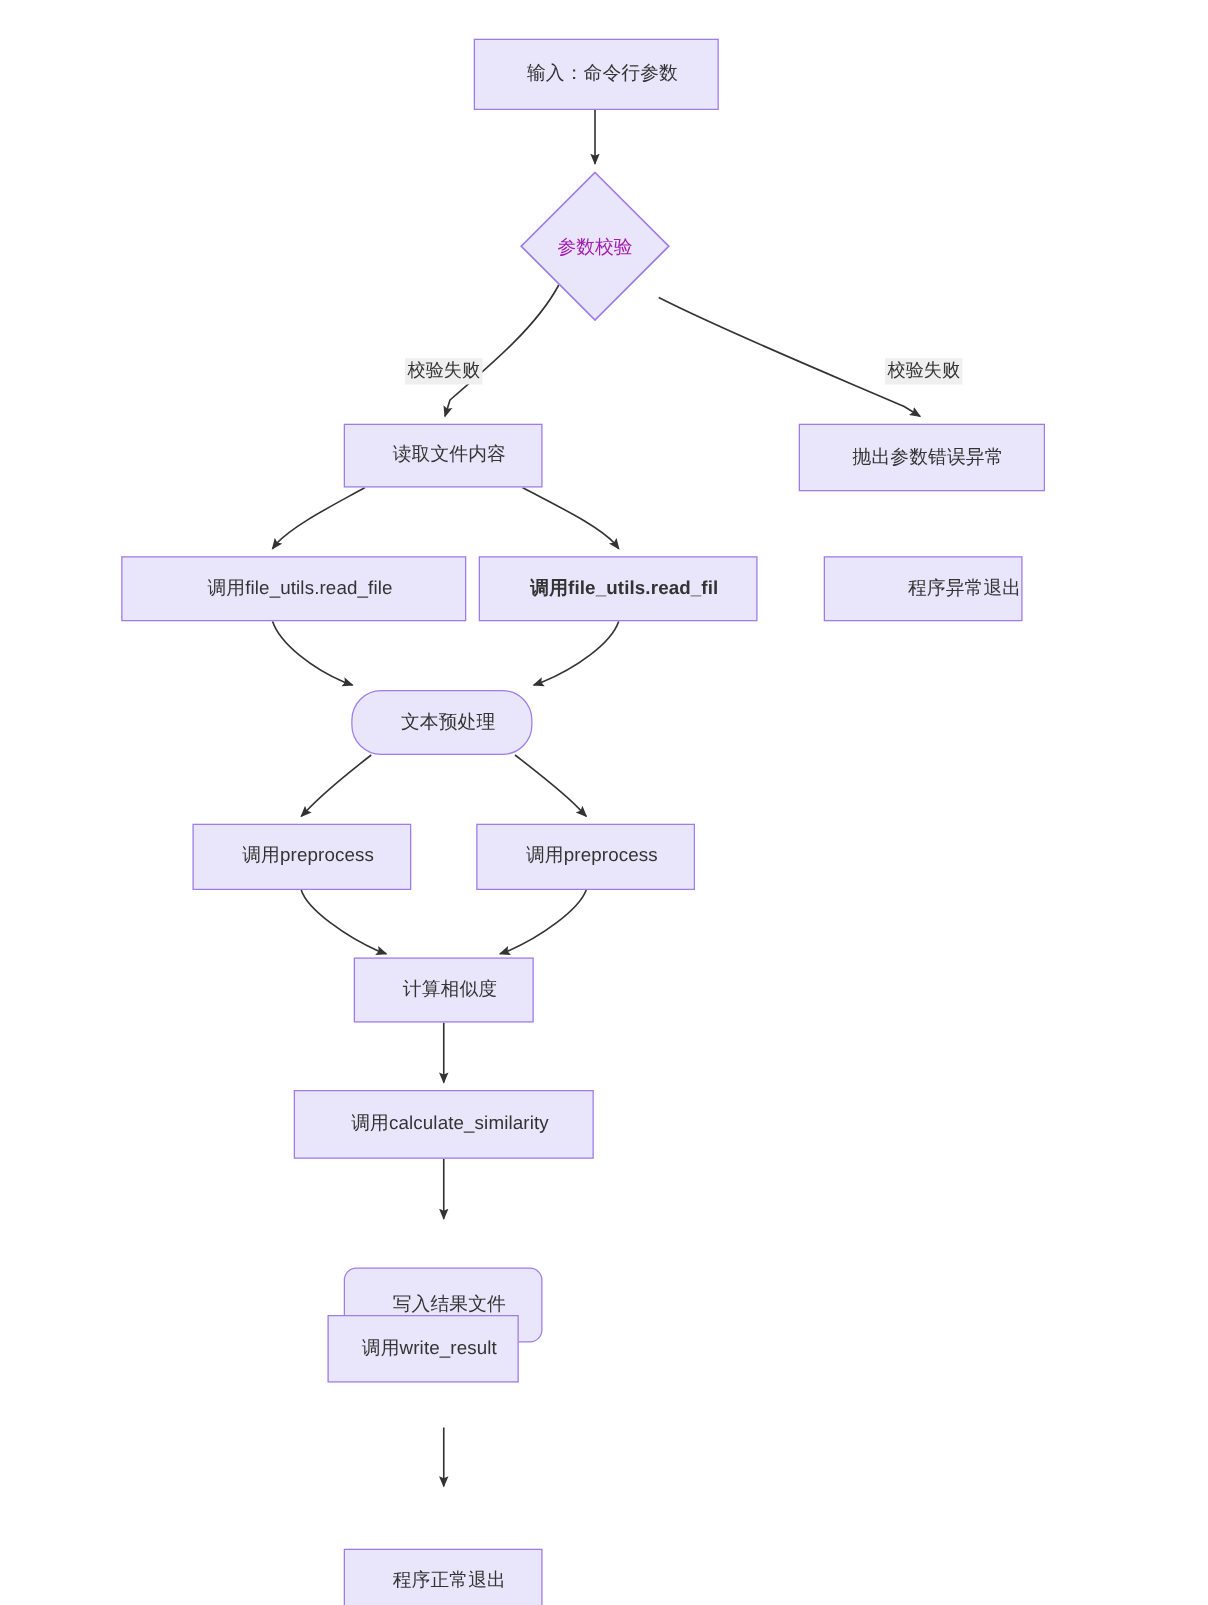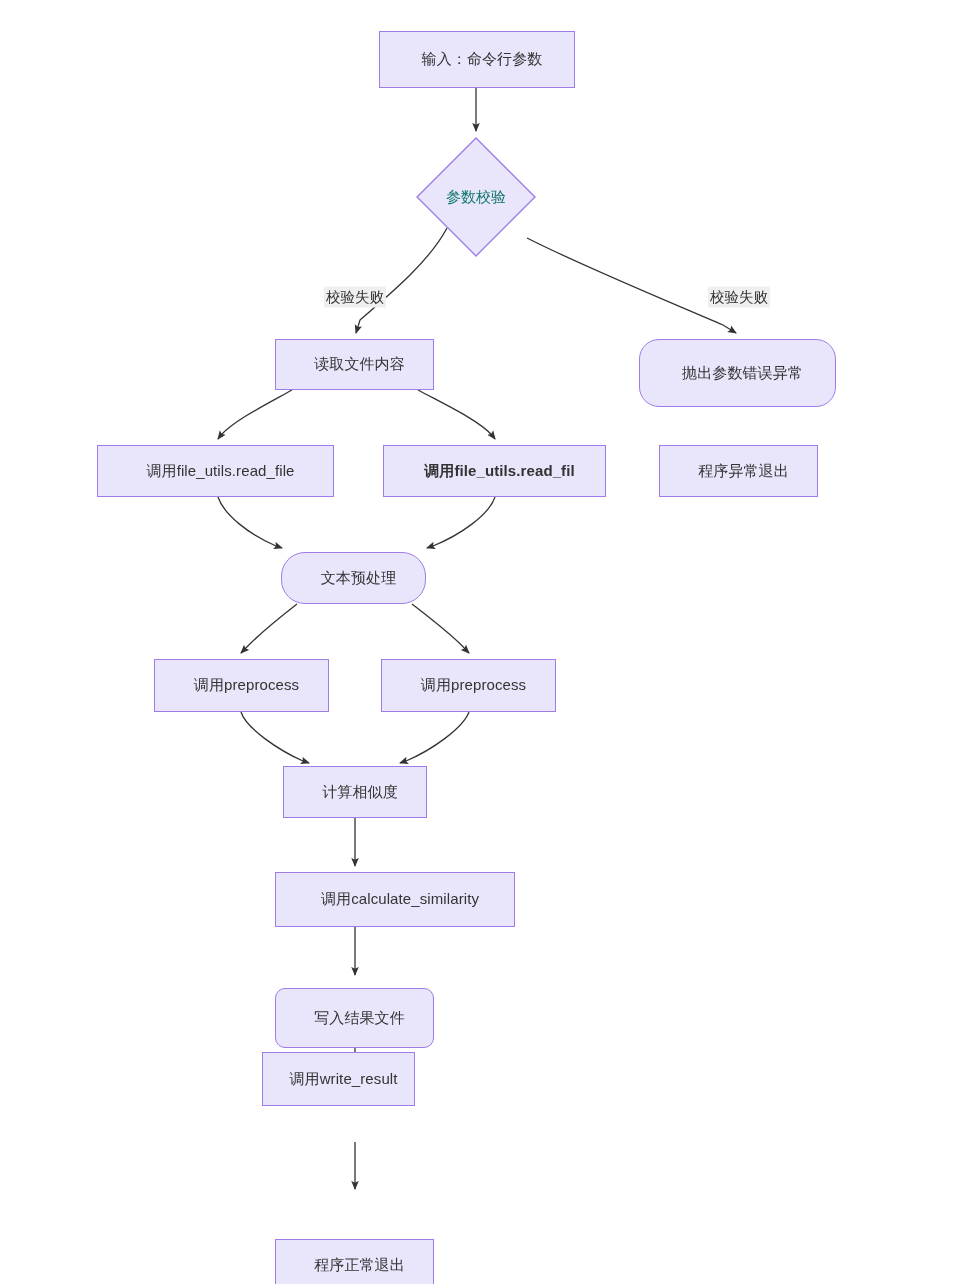--- a/index.html
+++ b/index.html
@@ -52,21 +52,21 @@
   }
   .node-diamond .diamond-shape {
     position: absolute;
     top: 0; left: 0;
     width: 100%;
     height: 100%;
   }
   .node-diamond .diamond-label {
     position: relative;
     z-index: 2;
-    color: #0f766e;
+    color: #a21caf;
     font-size: 15px;
     white-space: nowrap;
   }
   .edge-label {
     position: absolute;
     background: #efefef;
     color: #333333;
     font-size: 14.5px;
     padding: 1px 2px;
     white-space: nowrap;
@@ -110,48 +110,48 @@
       </div>
       <div class="node-diamond" style="left: 416px; top: 137px; width: 120px; height: 120px;">
         <svg class="diamond-shape" viewBox="0 0 120 120" preserveAspectRatio="none">
           <polygon points="60,1 119,60 60,119 1,60" fill="#e9e6fb" stroke="#9f7ce8" stroke-width="1.4"></polygon>
         </svg>
         <span class="diamond-label">参数校验</span>
       </div>
       <div class="node" style="left: 275px; top: 339px; width: 159px; height: 51px;">
         <span>读取文件内容</span>
       </div>
-      <div class="node" style="left: 97px; top: 445px; width: 237px; height: 52px;">
+      <div class="node" style="left: 97px; top: 445px; width: 276px; height: 52px;">
         <span>调用file_utils.read_file</span>
       </div>
       <div class="node" style="left: 383px; top: 445px; width: 223px; height: 52px; font-weight: bold;">
         <span>调用file_utils.read_fil</span>
       </div>
-      <div class="node" style="left: 639px; top: 339px; width: 197px; height: 68px; border-radius: 20px;">
+      <div class="node" style="left: 639px; top: 339px; width: 197px; height: 54px;">
         <span>抛出参数错误异常</span>
       </div>
-      <div class="node" style="left: 659px; top: 445px; width: 159px; height: 52px;">
+      <div class="node" style="left: 659px; top: 445px; width: 159px; height: 52px; justify-content: flex-end;">
         <span>程序异常退出</span>
       </div>
       <div class="node" style="left: 281px; top: 552px; width: 145px; height: 52px; border-radius: 24px;">
         <span>文本预处理</span>
       </div>
       <div class="node" style="left: 154px; top: 659px; width: 175px; height: 53px;">
         <span>调用preprocess</span>
       </div>
       <div class="node" style="left: 381px; top: 659px; width: 175px; height: 53px;">
         <span>调用preprocess</span>
       </div>
       <div class="node" style="left: 283px; top: 766px; width: 144px; height: 52px;">
         <span>计算相似度</span>
       </div>
-      <div class="node" style="left: 235px; top: 872px; width: 240px; height: 55px; margin-left: 40px;">
+      <div class="node" style="left: 235px; top: 872px; width: 240px; height: 55px;">
         <span>调用calculate_similarity</span>
       </div>
-      <div class="node" style="left: 275px; top: 988px; width: 159px; height: 60px; border-radius: 10px;">
+      <div class="node" style="left: 275px; top: 1014px; width: 159px; height: 60px; border-radius: 10px;">
         <span>写入结果文件</span>
       </div>
       <div class="node" style="left: 262px; top: 1052px; width: 153px; height: 54px;">
         <span>调用write_result</span>
       </div>
       <div class="node" style="left: 275px; top: 1239px; width: 159px; height: 53px;">
         <span>程序正常退出</span>
       </div>
     </div>
   <div id="edge-label-layer">

